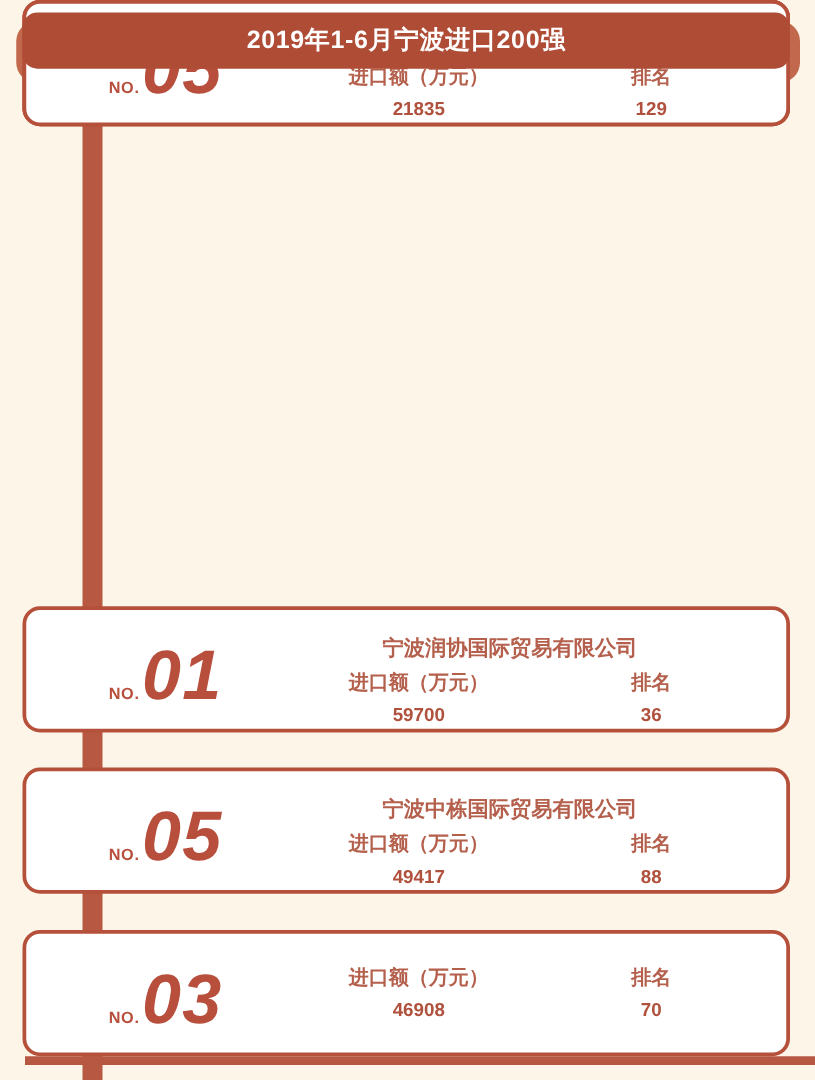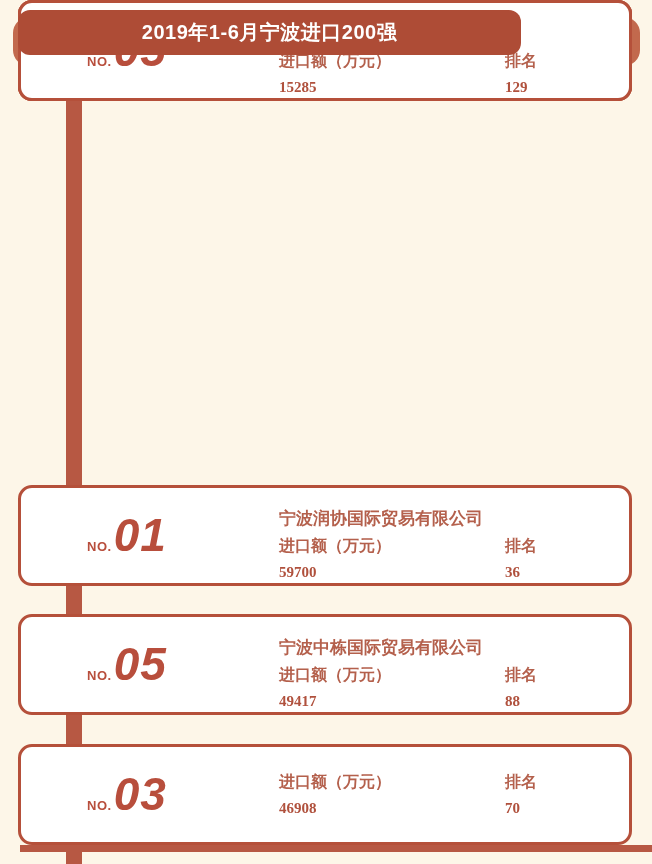--- a/index.html
+++ b/index.html
@@ -12,21 +12,21 @@
   .spine{
     position:absolute;left:66px;top:40px;width:16px;height:824px;
     background:#b75843;z-index:1;
   }
   
   .banner-back{
     position:absolute;left:13px;top:17px;width:627px;height:49px;
     background:#c2694d;border-radius:16px;z-index:2;
   }
   .banner{
-    position:absolute;left:18px;top:10px;width:503px;height:45px;
+    position:absolute;left:18px;top:10px;width:614px;height:45px;
     background:#ae4c36;border-radius:12px;z-index:3;
     color:#ffffff;font-size:20px;font-weight:bold;
     text-align:center;line-height:45px;letter-spacing:0.5px;
   }
   
   .card{
     position:absolute;left:18px;width:614px;height:101px;
     background:#ffffff;border:3px solid #b5503a;border-radius:14px;
     box-sizing:border-box;display:flex;z-index:2;
   }
@@ -36,33 +36,33 @@
   .card:nth-of-type(4){top:485px;}
   .card:nth-of-type(5){top:614px;}
   .card:nth-of-type(6){top:744px;}
   .num{
     margin-left:54px;width:186px;
     display:flex;align-items:baseline;padding-top:24px;
     color:#b84e3c;white-space:nowrap;
   }
   .no-prefix{font-size:13px;font-weight:bold;letter-spacing:0.5px;margin-left:12px;}
   .no-digits{
-    font-size:46px;font-weight:bold;font-style:italic;line-height:1;
+    font-size:56px;font-weight:bold;font-style:italic;line-height:1;
     margin-left:2px;letter-spacing:1px;
   }
   .content{
     margin-left:auto;margin-right:92px;width:258px;
     padding-top:19px;box-sizing:border-box;
   }
   .company{
     font-size:17px;font-weight:bold;color:#b4604c;
-    white-space:nowrap;
+    text-align:center;white-space:nowrap;
   }
   .stats{display:flex;justify-content:space-between;margin-top:6px;}
-  .stat{text-align:left;font-family:Liberation Serif, serif;}
+  .stat{text-align:center;}
   .stat .label{
     font-size:16px;font-weight:bold;color:#b4604c;white-space:nowrap;
   }
   .stat .value{
     font-size:15px;font-weight:bold;color:#b0513d;margin-top:7px;
   }
   
   .bottom-bar{
     position:absolute;left:20px;top:845px;width:632px;height:7px;
     background:#b75843;z-index:3;
@@ -177,21 +177,21 @@
 <div class="card">
   <div class="num">
     <span class="no-prefix">NO.</span>
     <span class="no-digits">05</span>
   </div>
   <div class="content">
     <div class="company">宁波范斯高进出口有限公司</div>
     <div class="stats">
       <div class="stat">
         <div class="label">进口额（万元）</div>
-        <div class="value">15285</div>
+        <div class="value">21835</div>
       </div>
       <div class="stat">
         <div class="label">排名</div>
         <div class="value">129</div>
       </div>
     </div>
   </div>
 </div>
 
 <div class="bottom-bar"></div>

